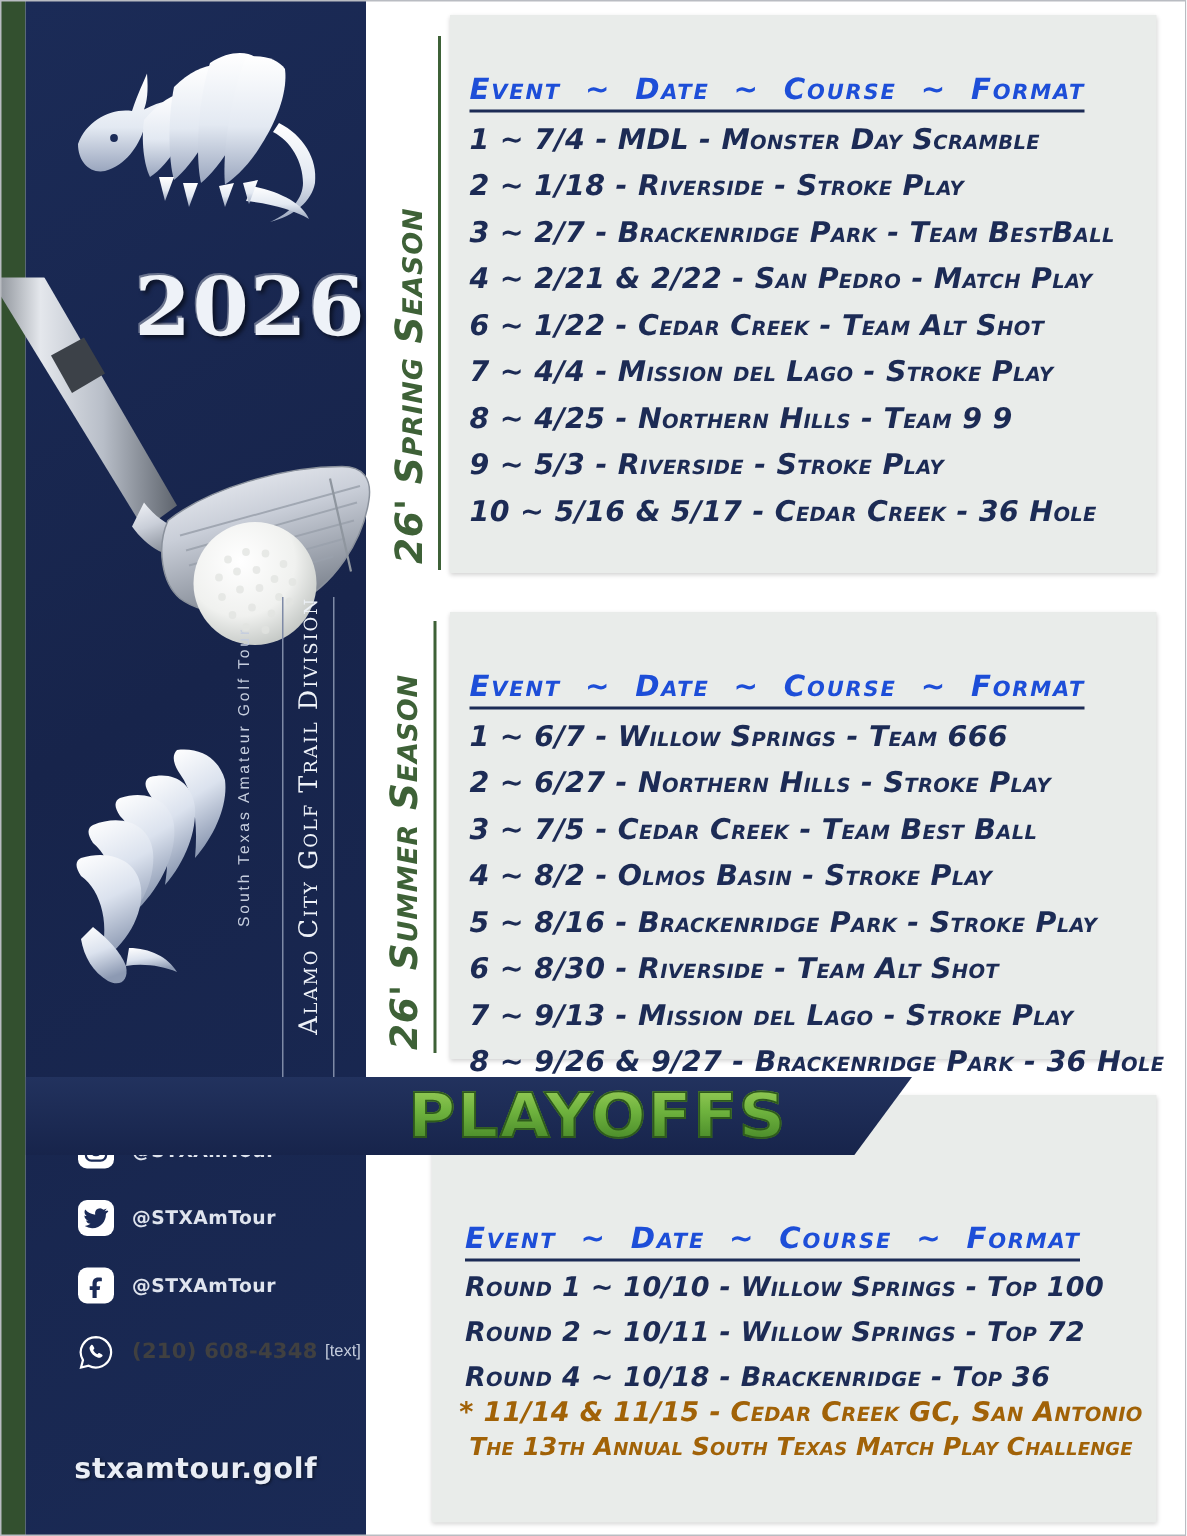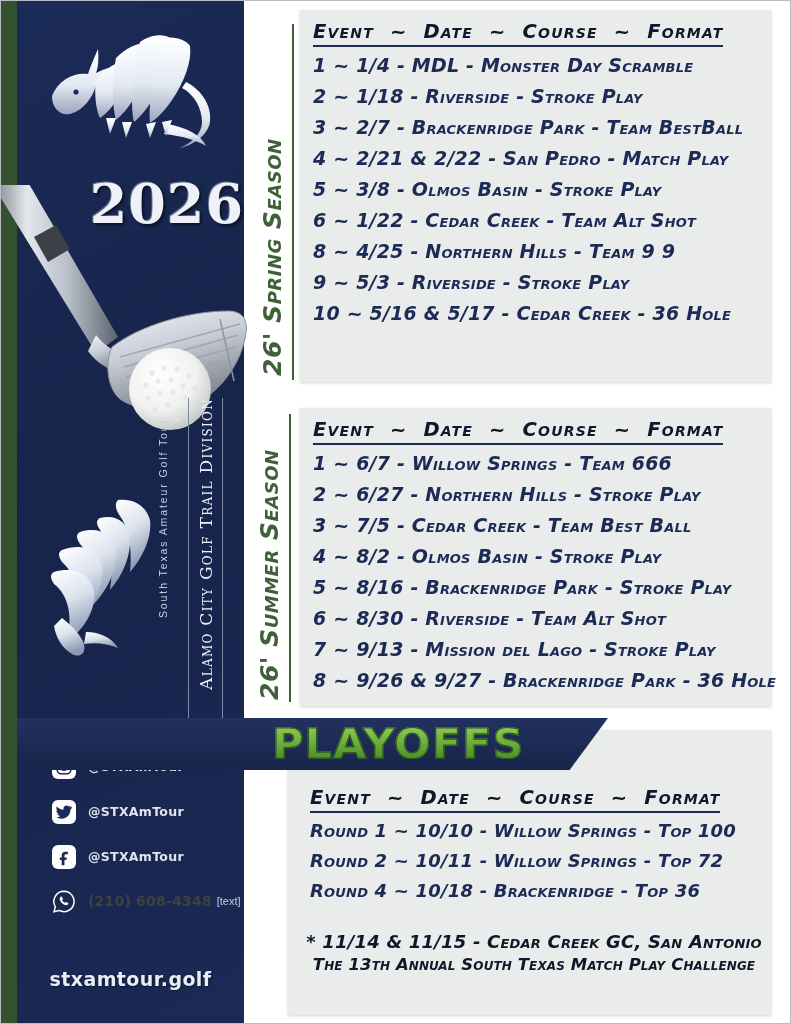--- a/index.html
+++ b/index.html
@@ -174,27 +174,28 @@
   
   .table { position: absolute; z-index: 5; }
   .tbl-spring  { left: 313px; top: 20px;  width: 448px; }
   .tbl-summer  { left: 313px; top: 418px; width: 448px; }
   .tbl-playoff { left: 310px; top: 786px; width: 450px; }
 
   .hdr {
     font-family: "DejaVu Sans", sans-serif;
     font-style: italic; font-weight: bold;
     font-variant: small-caps;
-    color: #0f172a;
+    color: #1d4ed8;
     font-size: 19.5px;
     letter-spacing: 1.2px;
     border-bottom: 2px solid #1c2b55;
     padding-bottom: 2px;
     display: inline-block;
     white-space: pre;
+    margin-top: 28px;
   }
   .row {
     font-family: "DejaVu Sans", sans-serif;
     font-style: italic; font-weight: bold;
     font-variant: small-caps;
     color: #1c2b55;
     font-size: 19px;
     line-height: 31px;
     letter-spacing: .2px;
     white-space: nowrap;
@@ -202,21 +203,21 @@
   .row-playoff { font-size: 18px; line-height: 30px; }
   .rows-wrap { margin-top: 3px; }
 
   .footnote {
     position: absolute; z-index: 5;
     left: 300px; top: 930px; width: 468px;
     text-align: center;
     font-family: "DejaVu Sans", sans-serif;
     font-style: italic; font-weight: bold;
     font-variant: small-caps;
-    color: #0f172a;
+    color: #a16207;
   }
   .fn1 { font-size: 18px; line-height: 24px; letter-spacing: .2px; }
   .fn2 { font-size: 16.5px; line-height: 22px; letter-spacing: .1px; }
   .fn3 { font-size: 13.5px; line-height: 20px; letter-spacing: .1px; }
 
   
   .frame {
     position: absolute; left: 0; top: 0; width: 791px; height: 1024px;
     border: 1px solid #b9bcc2;
     pointer-events: none; z-index: 20;
@@ -398,26 +399,26 @@
   </div>
 
   <div class="website">stxamtour.golf</div>
 
   <div class="panel panel-spring"></div>
   <div class="season-rule rule-spring"></div>
   <div class="season-label season-spring">26' Spring Season</div>
   <div class="table tbl-spring">
     <div class="hdr">Event  ~  Date  ~  Course  ~  Format</div>
     <div class="rows-wrap">
-      <div class="row">1 ~ 1/4 - MDL - Monster Day Scramble</div>
+      <div class="row">1 ~ 7/4 - MDL - Monster Day Scramble</div>
       <div class="row">2 ~ 1/18 - Riverside - Stroke Play</div>
       <div class="row">3 ~ 2/7 - Brackenridge Park - Team BestBall</div>
       <div class="row">4 ~ 2/21 &amp; 2/22 - San Pedro - Match Play</div>
-      <div class="row">5 ~ 3/8 - Olmos Basin - Stroke Play</div>
       <div class="row">6 ~ 1/22 - Cedar Creek - Team Alt Shot</div>
+      <div class="row">7 ~ 4/4 - Mission del Lago - Stroke Play</div>
       <div class="row">8 ~ 4/25 - Northern Hills - Team 9 9</div>
       <div class="row">9 ~ 5/3 - Riverside - Stroke Play</div>
       <div class="row">10 ~ 5/16 &amp; 5/17 - Cedar Creek  - 36 Hole</div>
     </div>
   </div>
 
   <div class="panel panel-summer"></div>
   <div class="season-rule rule-summer"></div>
   <div class="season-label season-summer">26' Summer Season</div>
   <div class="table tbl-summer">

